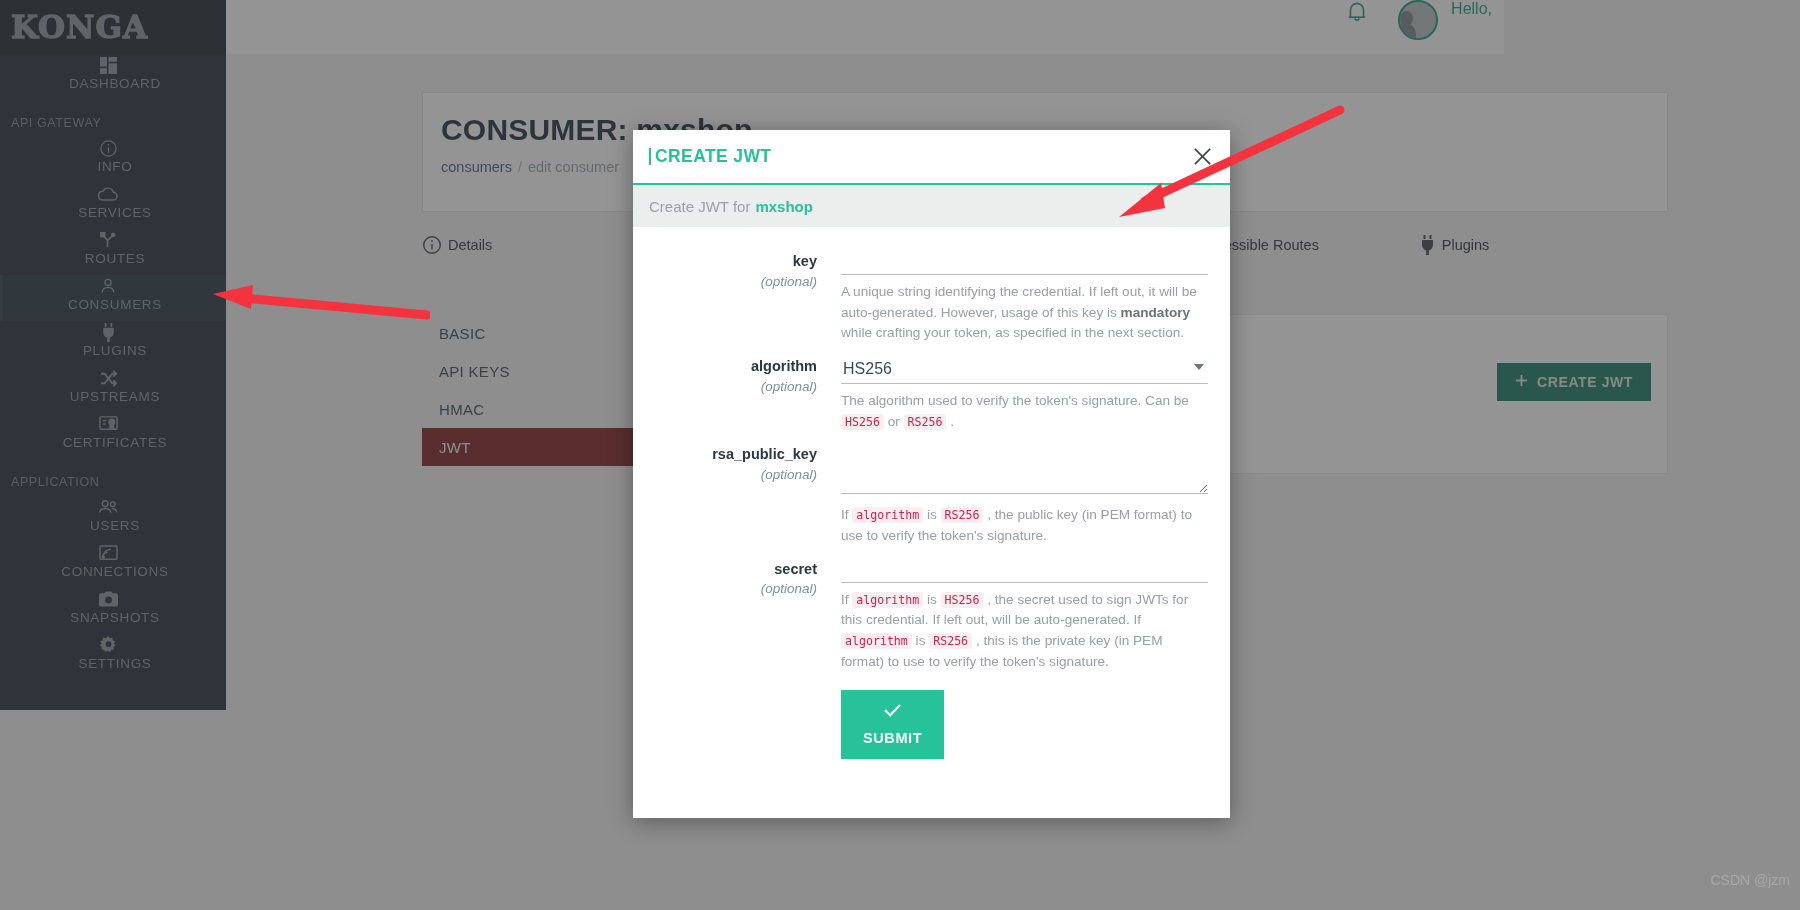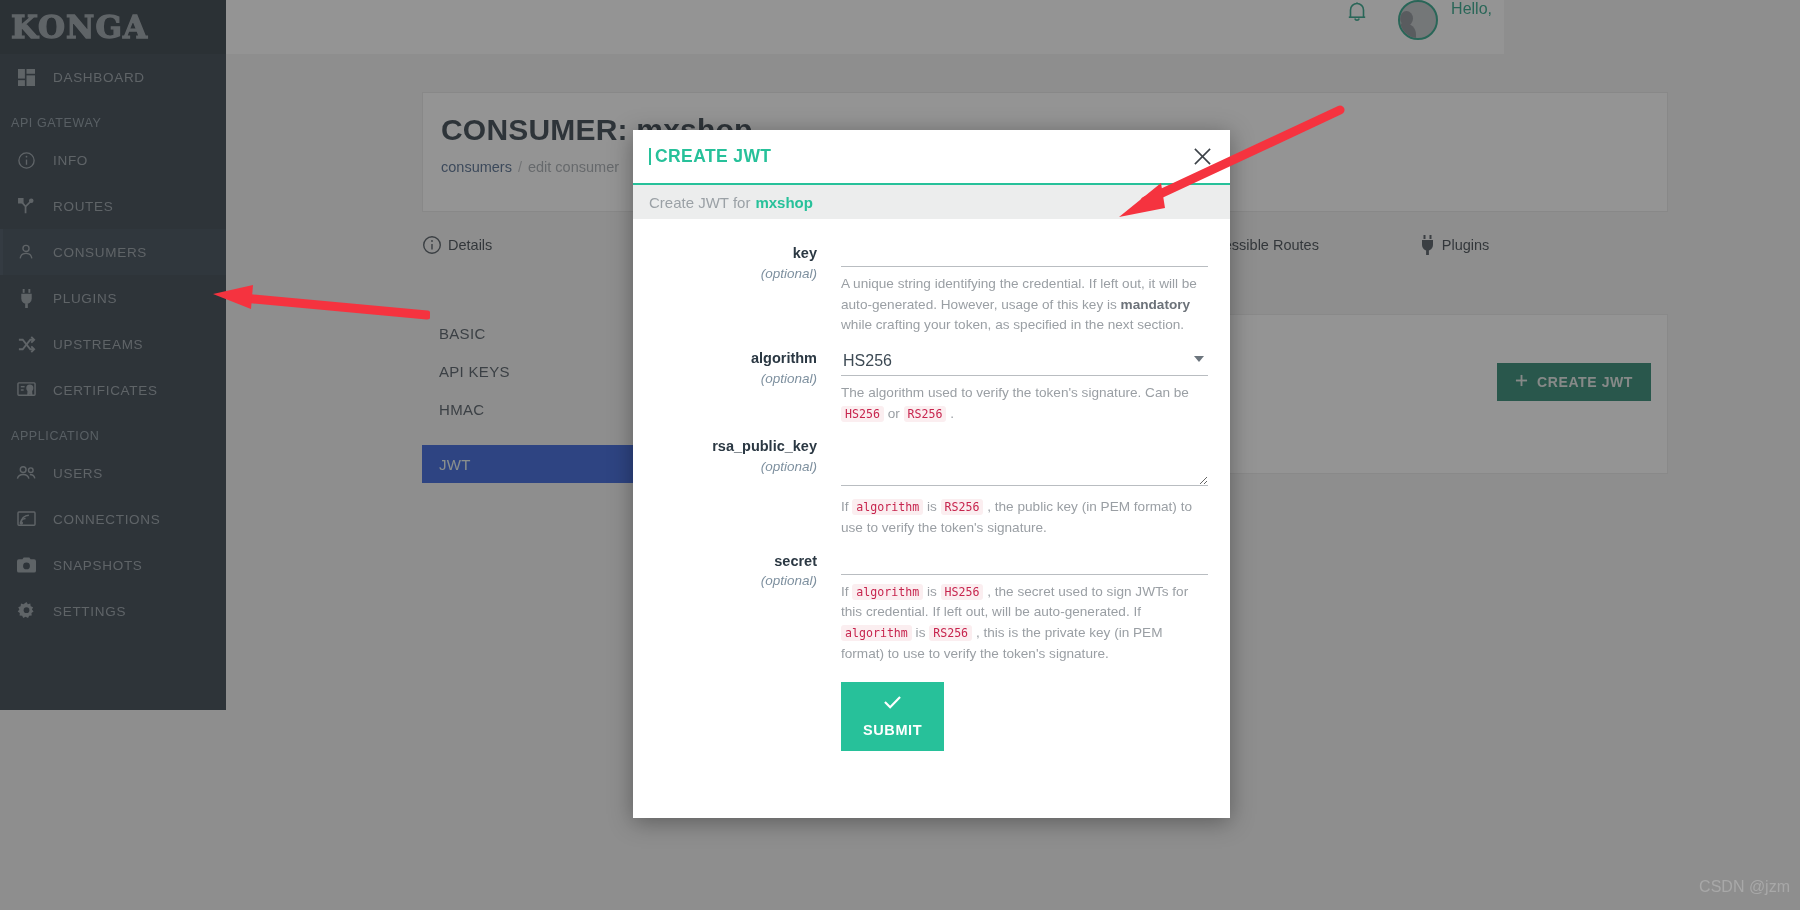--- a/index.html
+++ b/index.html
@@ -34,25 +34,26 @@
   }
   .nav-section {
     color: #7c8a94;
     font-size: 12.5px;
     letter-spacing: .6px;
     padding: 16px 0 7px 11px;
   }
   .nav-item {
     display: flex; align-items: center;
     height: 46px;
-    padding-left: 13px;
+    padding-left: 4px;
     color: #8a949c;
     font-size: 13.5px;
     letter-spacing: .7px;
     cursor: pointer;
+    flex-direction: column;
   }
   .nav-item.active { background: #22313e; box-shadow: inset 3px 0 0 #2b3b49; }
   .nav-ico {
     width: 26px; height: 22px;
     margin-right: 14px;
     display: flex; align-items: center; justify-content: center;
     color: #8a949c;
   }
   .nav-ico svg { display: block; }
 
@@ -104,21 +105,21 @@
   }
   .tab .t-ico { color: #3a444d; height: 22px; display:flex; align-items:center;}
 
   .side-menu { position: absolute; left: 196px; top: 260px; width: 225px; }
   .side-menu .smi {
     height: 38px; display: flex; align-items: center;
     padding-left: 17px;
     font-size: 15px; color: #3b4650; letter-spacing: .3px;
     cursor: pointer;
   }
-  .side-menu .smi.active { background: #1d4ed8; color: #e8f3ef; margin-top: 17px; }
+  .side-menu .smi.active { background: #7f1d1d; color: #e8f3ef; }
 
   .panel {
     position: absolute; left: 440px; top: 260px;
     width: 1002px; height: 160px;
     background: #fff; border: 1px solid #e6e6e6;
   }
   .create-btn {
     position: absolute; right: 16px; top: 48px;
     background: #13795f; color: #dfe6e4;
     border: none; font-size: 14px; font-weight: 700; letter-spacing: .6px;
@@ -149,21 +150,21 @@
   }
   .modal-title {
     color: #27c19a; font-size: 17.5px; font-weight: 700; letter-spacing: .4px;
     border-left: 2px solid #27c19a; padding-left: 4px; line-height: 1;
   }
   .modal-close {
     margin-left: auto; color: #3c4248; cursor: pointer;
     width: 28px; height: 28px; display: flex; align-items: center; justify-content: center;
   }
   .modal-sub {
-    background: #eceded; height: 34px;
+    background: #eceded; height: 42px;
     display: flex; align-items: center; padding-left: 16px;
     color: #9ba1a6; font-size: 15px;
   }
   .modal-sub b { color: #27c19a; margin-left: 5px; }
   .modal-body { flex: 1; padding: 22px 22px 0 22px; overflow: hidden; }
 
   .field { display: flex; margin-bottom: 10px; }
   .field .labels {
     width: 186px; text-align: right; padding-right: 24px; padding-top: 3px;
     flex: none;
@@ -216,22 +217,22 @@
   .submit-row { padding: 8px 0 0 186px; }
   .submit-btn {
     background: #27c19a; color: #fff; border: none;
     padding: 13px 22px; font-size: 14.5px; font-weight: 700; letter-spacing: .6px;
     cursor: pointer; display: inline-flex; align-items: center; gap: 10px; flex-direction: column;
   }
 
   
   .arrow { position: absolute; z-index: 60; pointer-events: none; }
   .watermark {
-    position: absolute; right: 10px; bottom: 14px;
-    color: #a8a8a8; font-size: 16px; z-index: 70;
+    position: absolute; right: 10px; bottom: 22px;
+    color: #a8a8a8; font-size: 14px; z-index: 70;
   }
 </style>
 </head>
 <body>
 
 <div id="root">
 
   <aside class="sidebar">
     <div class="brand">
       <span class="brand-logo">KONGA</span>
@@ -255,20 +256,28 @@
       <span class="nav-ico">
         <svg width="19" height="19" viewBox="0 0 20 20" fill="none" stroke="currentColor" stroke-width="1.4">
             <circle cx="10" cy="10" r="8"></circle>
             <line x1="10" y1="9" x2="10" y2="14.5"></line>
             <circle cx="10" cy="6" r=".9" fill="currentColor" stroke="none"></circle>
           </svg>
       </span>
       <span>INFO</span>
     </div>
 
+    <div class="nav-item">
+      <span class="nav-ico">
+        <svg width="22" height="16" viewBox="0 0 24 16" fill="none" stroke="currentColor" stroke-width="1.5">
+            <path d="M5.5 14.5h12a4.2 4.2 0 0 0 .3-8.4A6 6 0 0 0 6.6 5 4.8 4.8 0 0 0 5.5 14.5z"></path>
+          </svg>
+      </span>
+      <span>SERVICES</span>
+    </div>
 
     <div class="nav-item">
       <span class="nav-ico">
         <svg width="19" height="19" viewBox="0 0 20 20" fill="none" stroke="currentColor" stroke-width="1.8">
             <path d="M3 3l6 7v7"></path>
             <path d="M9 10l6-6"></path>
             <path d="M2 2h4v4H2z" fill="currentColor"></path>
             <circle cx="15" cy="4" r="2.4" fill="currentColor" stroke="none"></circle>
           </svg>
       </span>

